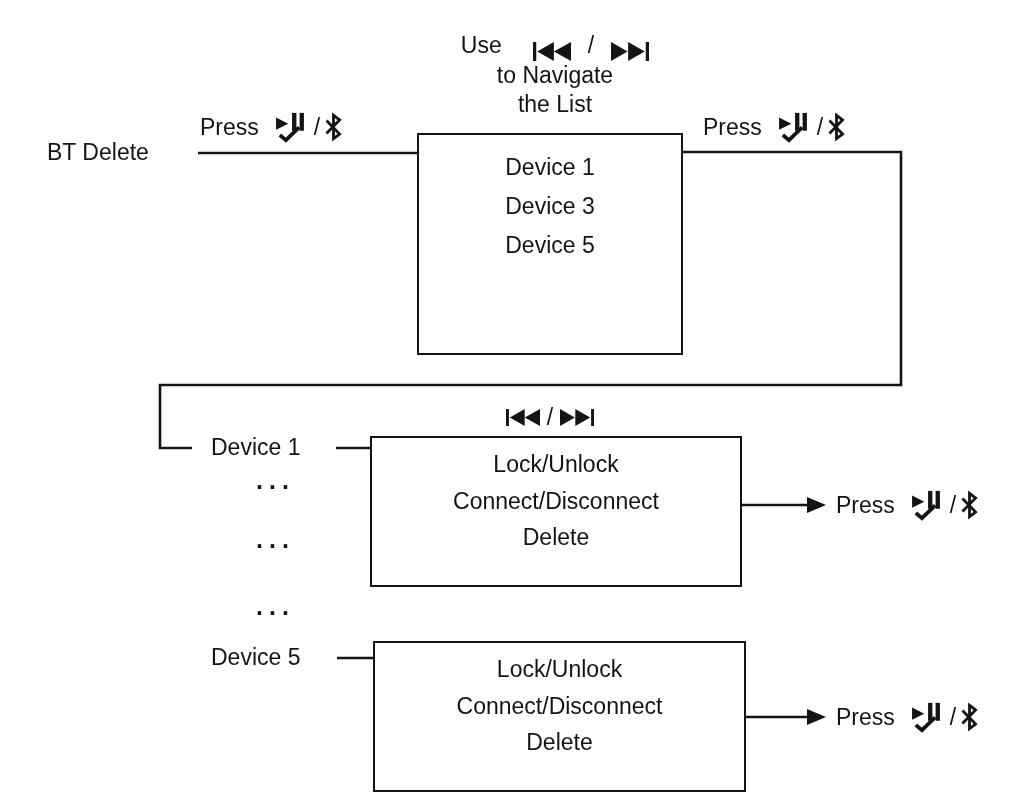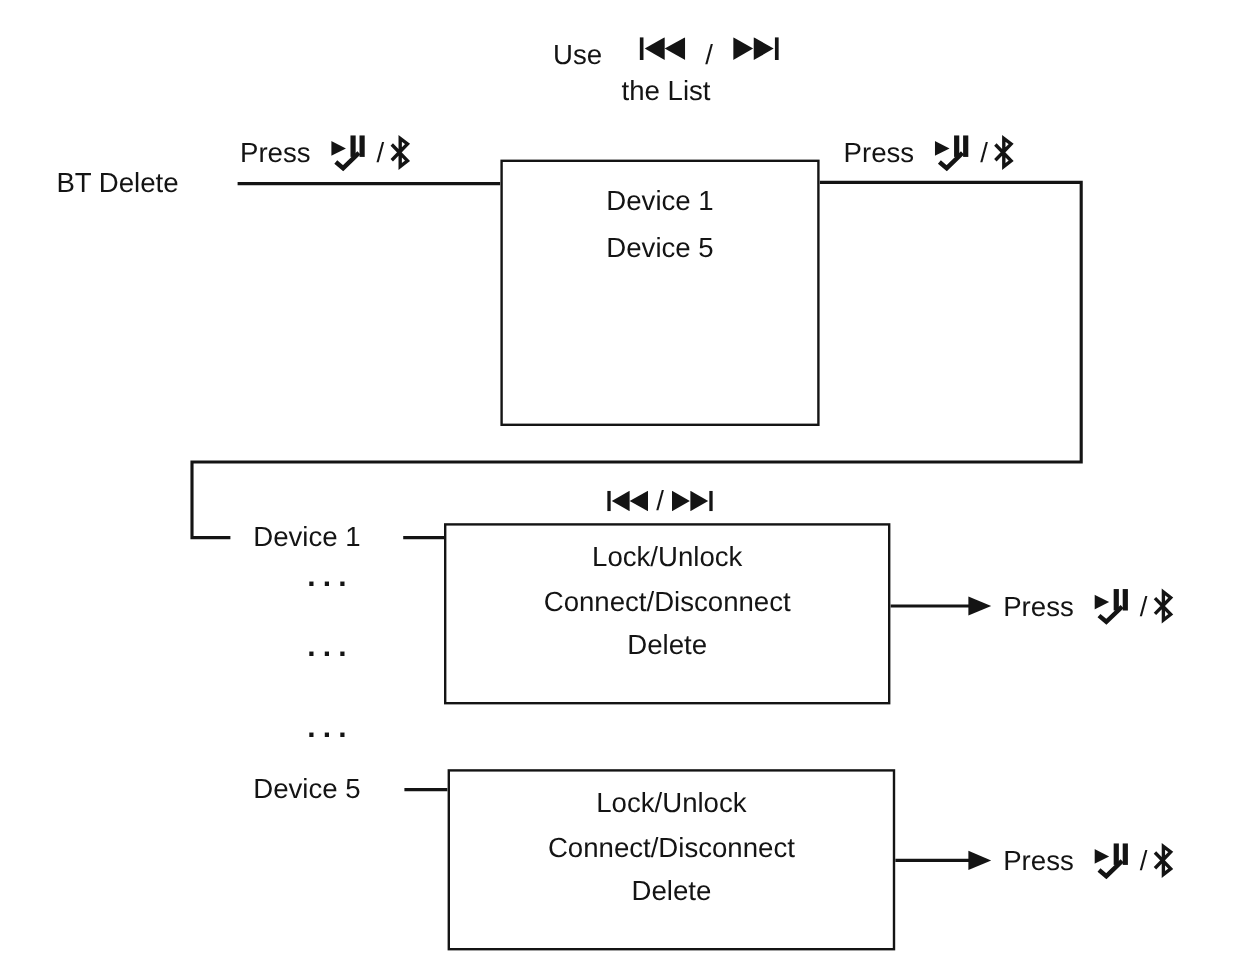--- a/index.html
+++ b/index.html
@@ -27,21 +27,21 @@
   #device5-label{left:211px;top:644px;}
   .ellipsis{position:absolute;left:256px;font-size:25px;letter-spacing:6px;line-height:24px;font-weight:bold;}
   #ellipsis-1{top:468px;}
   #ellipsis-2{top:527px;}
   #ellipsis-3{top:594px;}
   .nav-hint{
     position:absolute;left:430px;top:31px;width:250px;
     display:flex;flex-direction:column;align-items:center;
     font-size:23px;line-height:29.5px;text-align:center;
   }
-  .hint-line1{display:flex;align-items:flex-start;gap:17px;}
+  .hint-line1{display:flex;align-items:flex-end;gap:17px;}
   .hint-line1 .word{margin-right:14px;}
   .skip-label{
     position:absolute;left:480px;top:404px;width:140px;height:26px;
     display:flex;align-items:center;justify-content:center;gap:7px;font-size:22px;
   }
   .press-group{
     position:absolute;display:flex;align-items:center;gap:4px;
     font-size:23px;height:48px;white-space:nowrap;
   }
   .press-group .word{margin-right:13px;}
@@ -75,20 +75,21 @@
           <polygon points="22,0 22,20 4.5,10"></polygon>
           <polygon points="40,0 40,20 22,10"></polygon>
       </svg>
       <span class="sep">/</span>
       <svg class="icon" width="38" height="19" viewBox="0 0 40 20">
         <polygon points="0,0 0,20 17.5,10"></polygon>
           <polygon points="18,0 18,20 35.5,10"></polygon>
           <rect x="36.6" y="0" width="3.4" height="20"></rect>
       </svg>
     </div>
+    <div>to Navigate</div>
     <div>the List</div>
   </div>
 
   <div class="label" id="bt-device-label">BT Delete</div>
 
   <div class="press-group" id="press-top-left">
     <span class="word">Press</span>
     <svg class="icon" width="34" height="32" viewBox="0 0 36 34">
       <polygon points="0,7 13,13.5 0,20"></polygon>
         <rect x="17" y="2" width="4.6" height="19"></rect>
@@ -110,20 +111,21 @@
       <polyline points="4,25.5 10.5,31 24.5,17.5" fill="none" stroke="#141414" stroke-width="4"></polyline>
     </svg>
     <span class="sep">/</span>
     <svg class="icon" width="19" height="30" viewBox="0 0 20 32">
       <path d="M2.5 9 L16.5 23.5 L10 28.5 L10 3.5 L16.5 8.5 L2.5 23" fill="none" stroke="#141414" stroke-width="3"></path>
     </svg>
   </div>
 
   <div class="box" id="device-list-box">
     <div class="row">Device 1</div>
+    <div class="row">Device 3</div>
     <div class="row">Device 5</div>
   </div>
 
   <div class="skip-label">
     <svg class="icon" width="34" height="17" viewBox="0 0 40 20">
       <rect x="0" y="0" width="3.4" height="20"></rect>
         <polygon points="22,0 22,20 4.5,10"></polygon>
         <polygon points="40,0 40,20 22,10"></polygon>
     </svg>
     <span class="sep">/</span>

